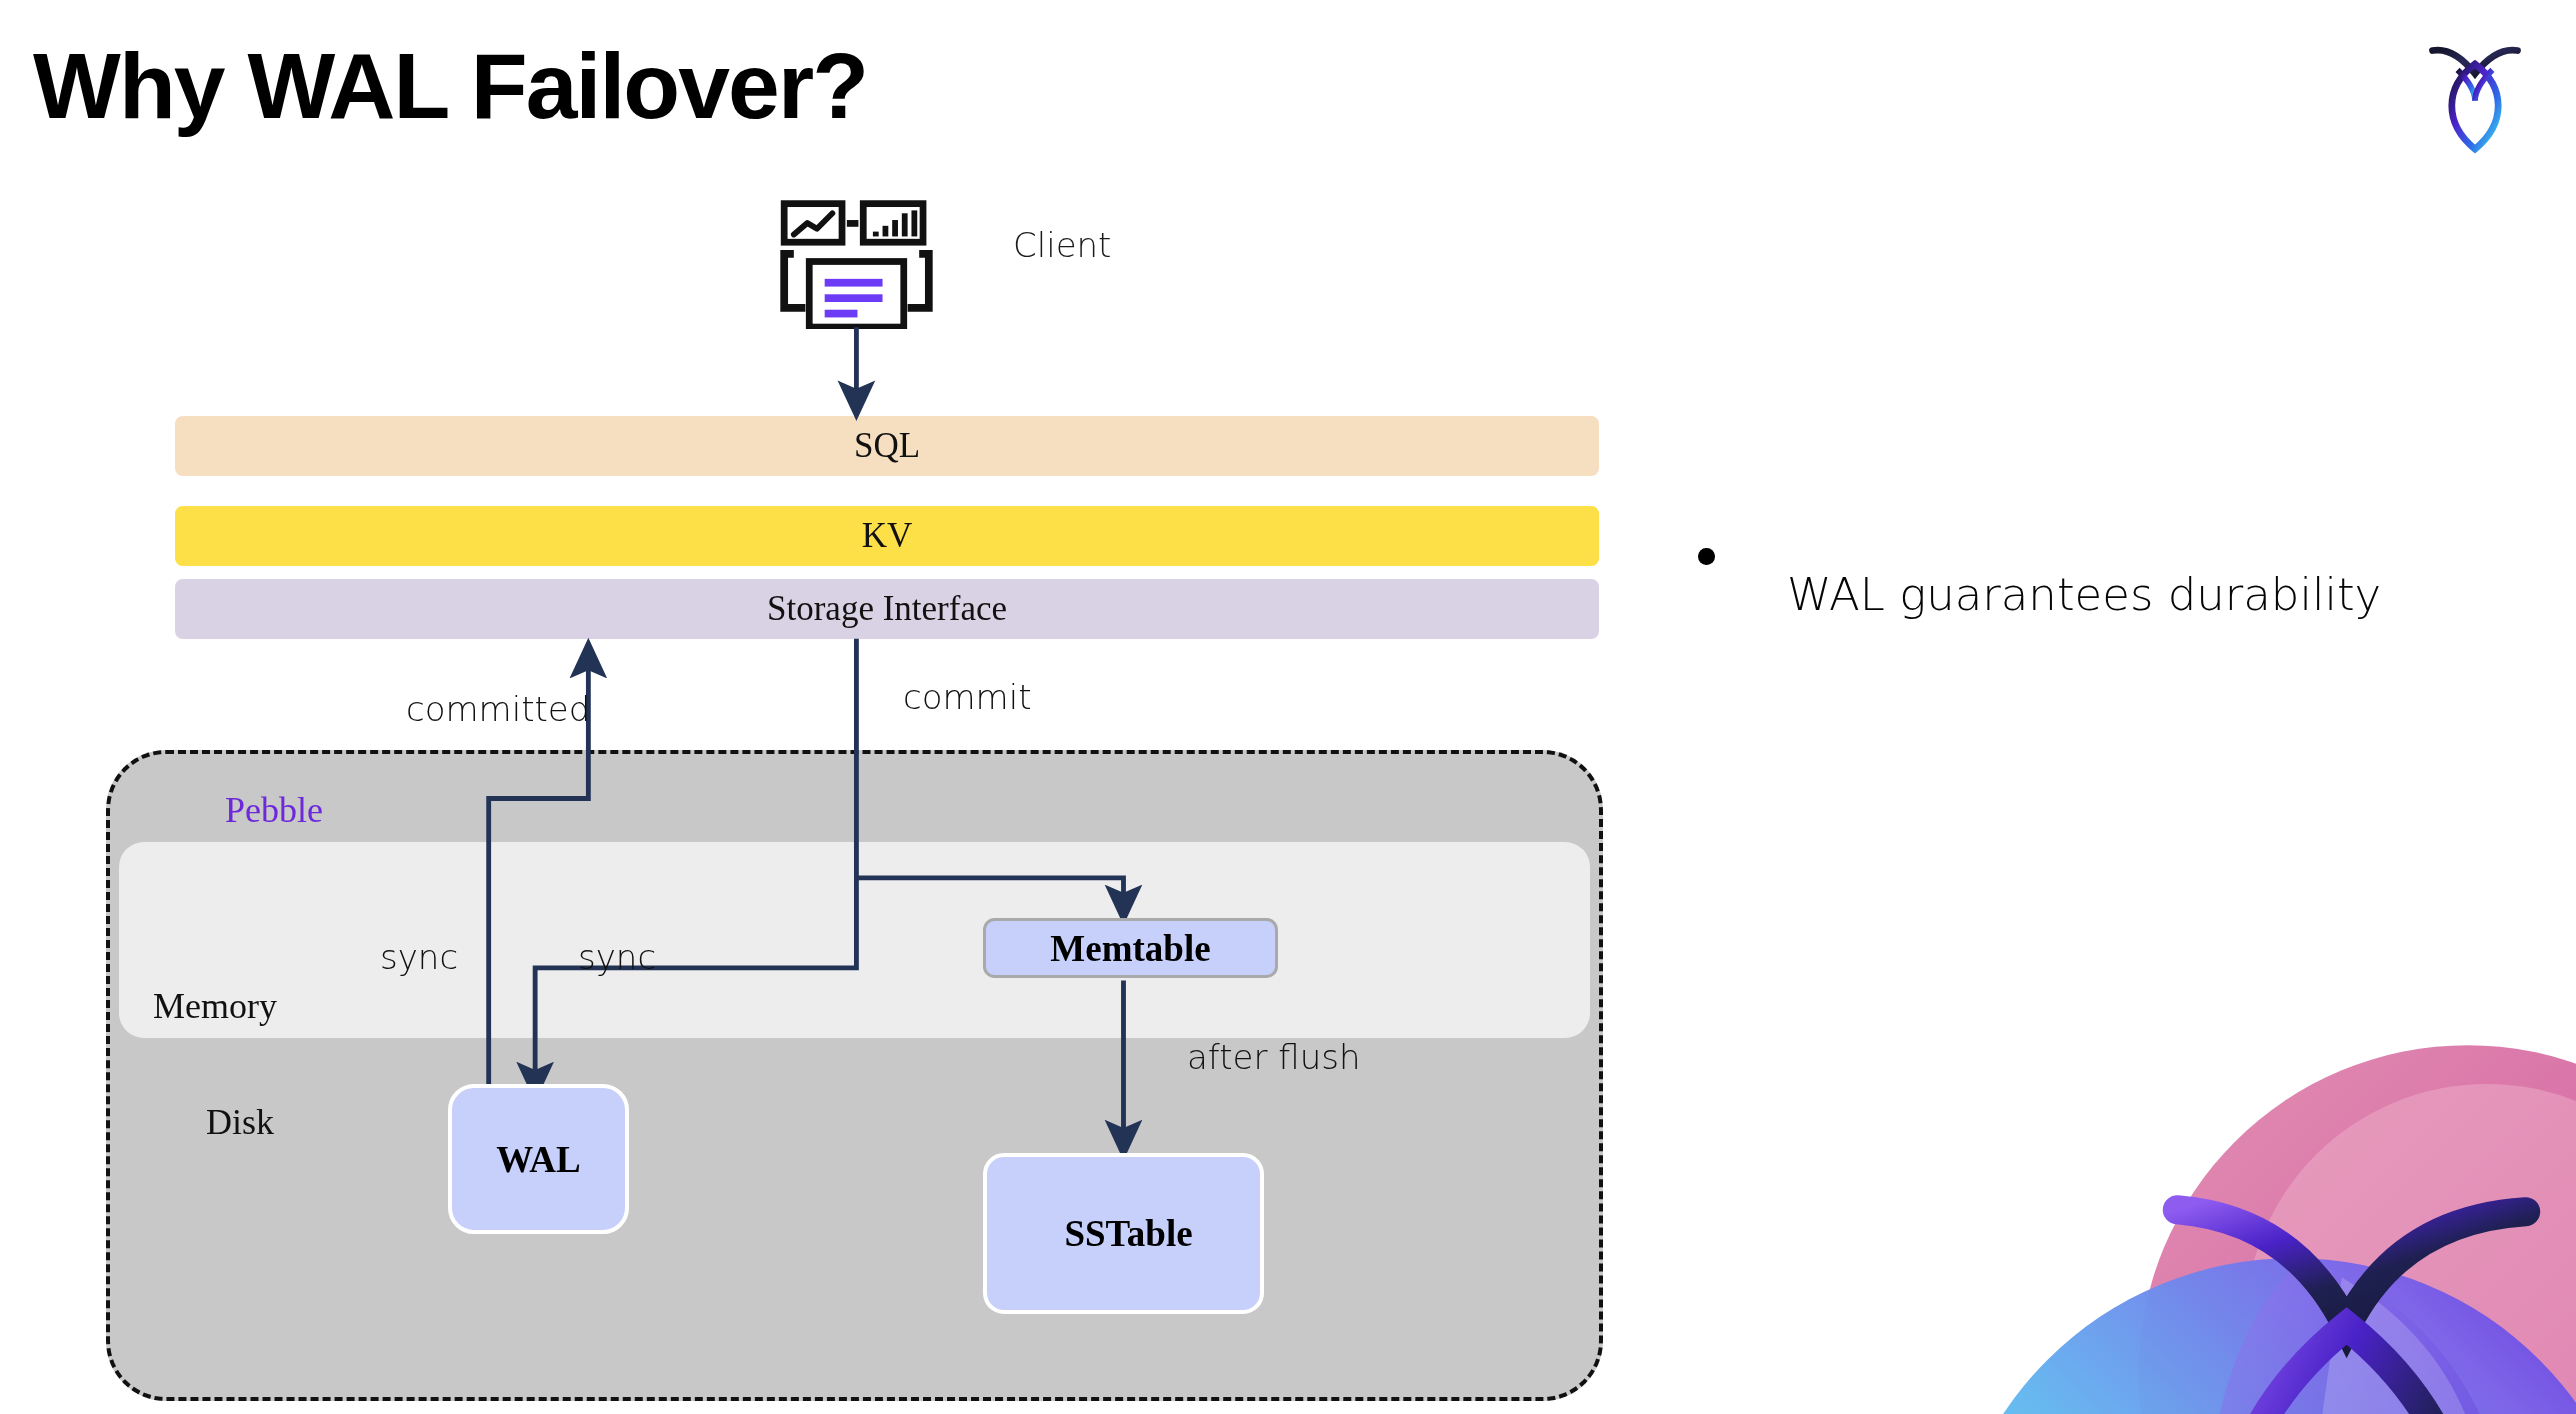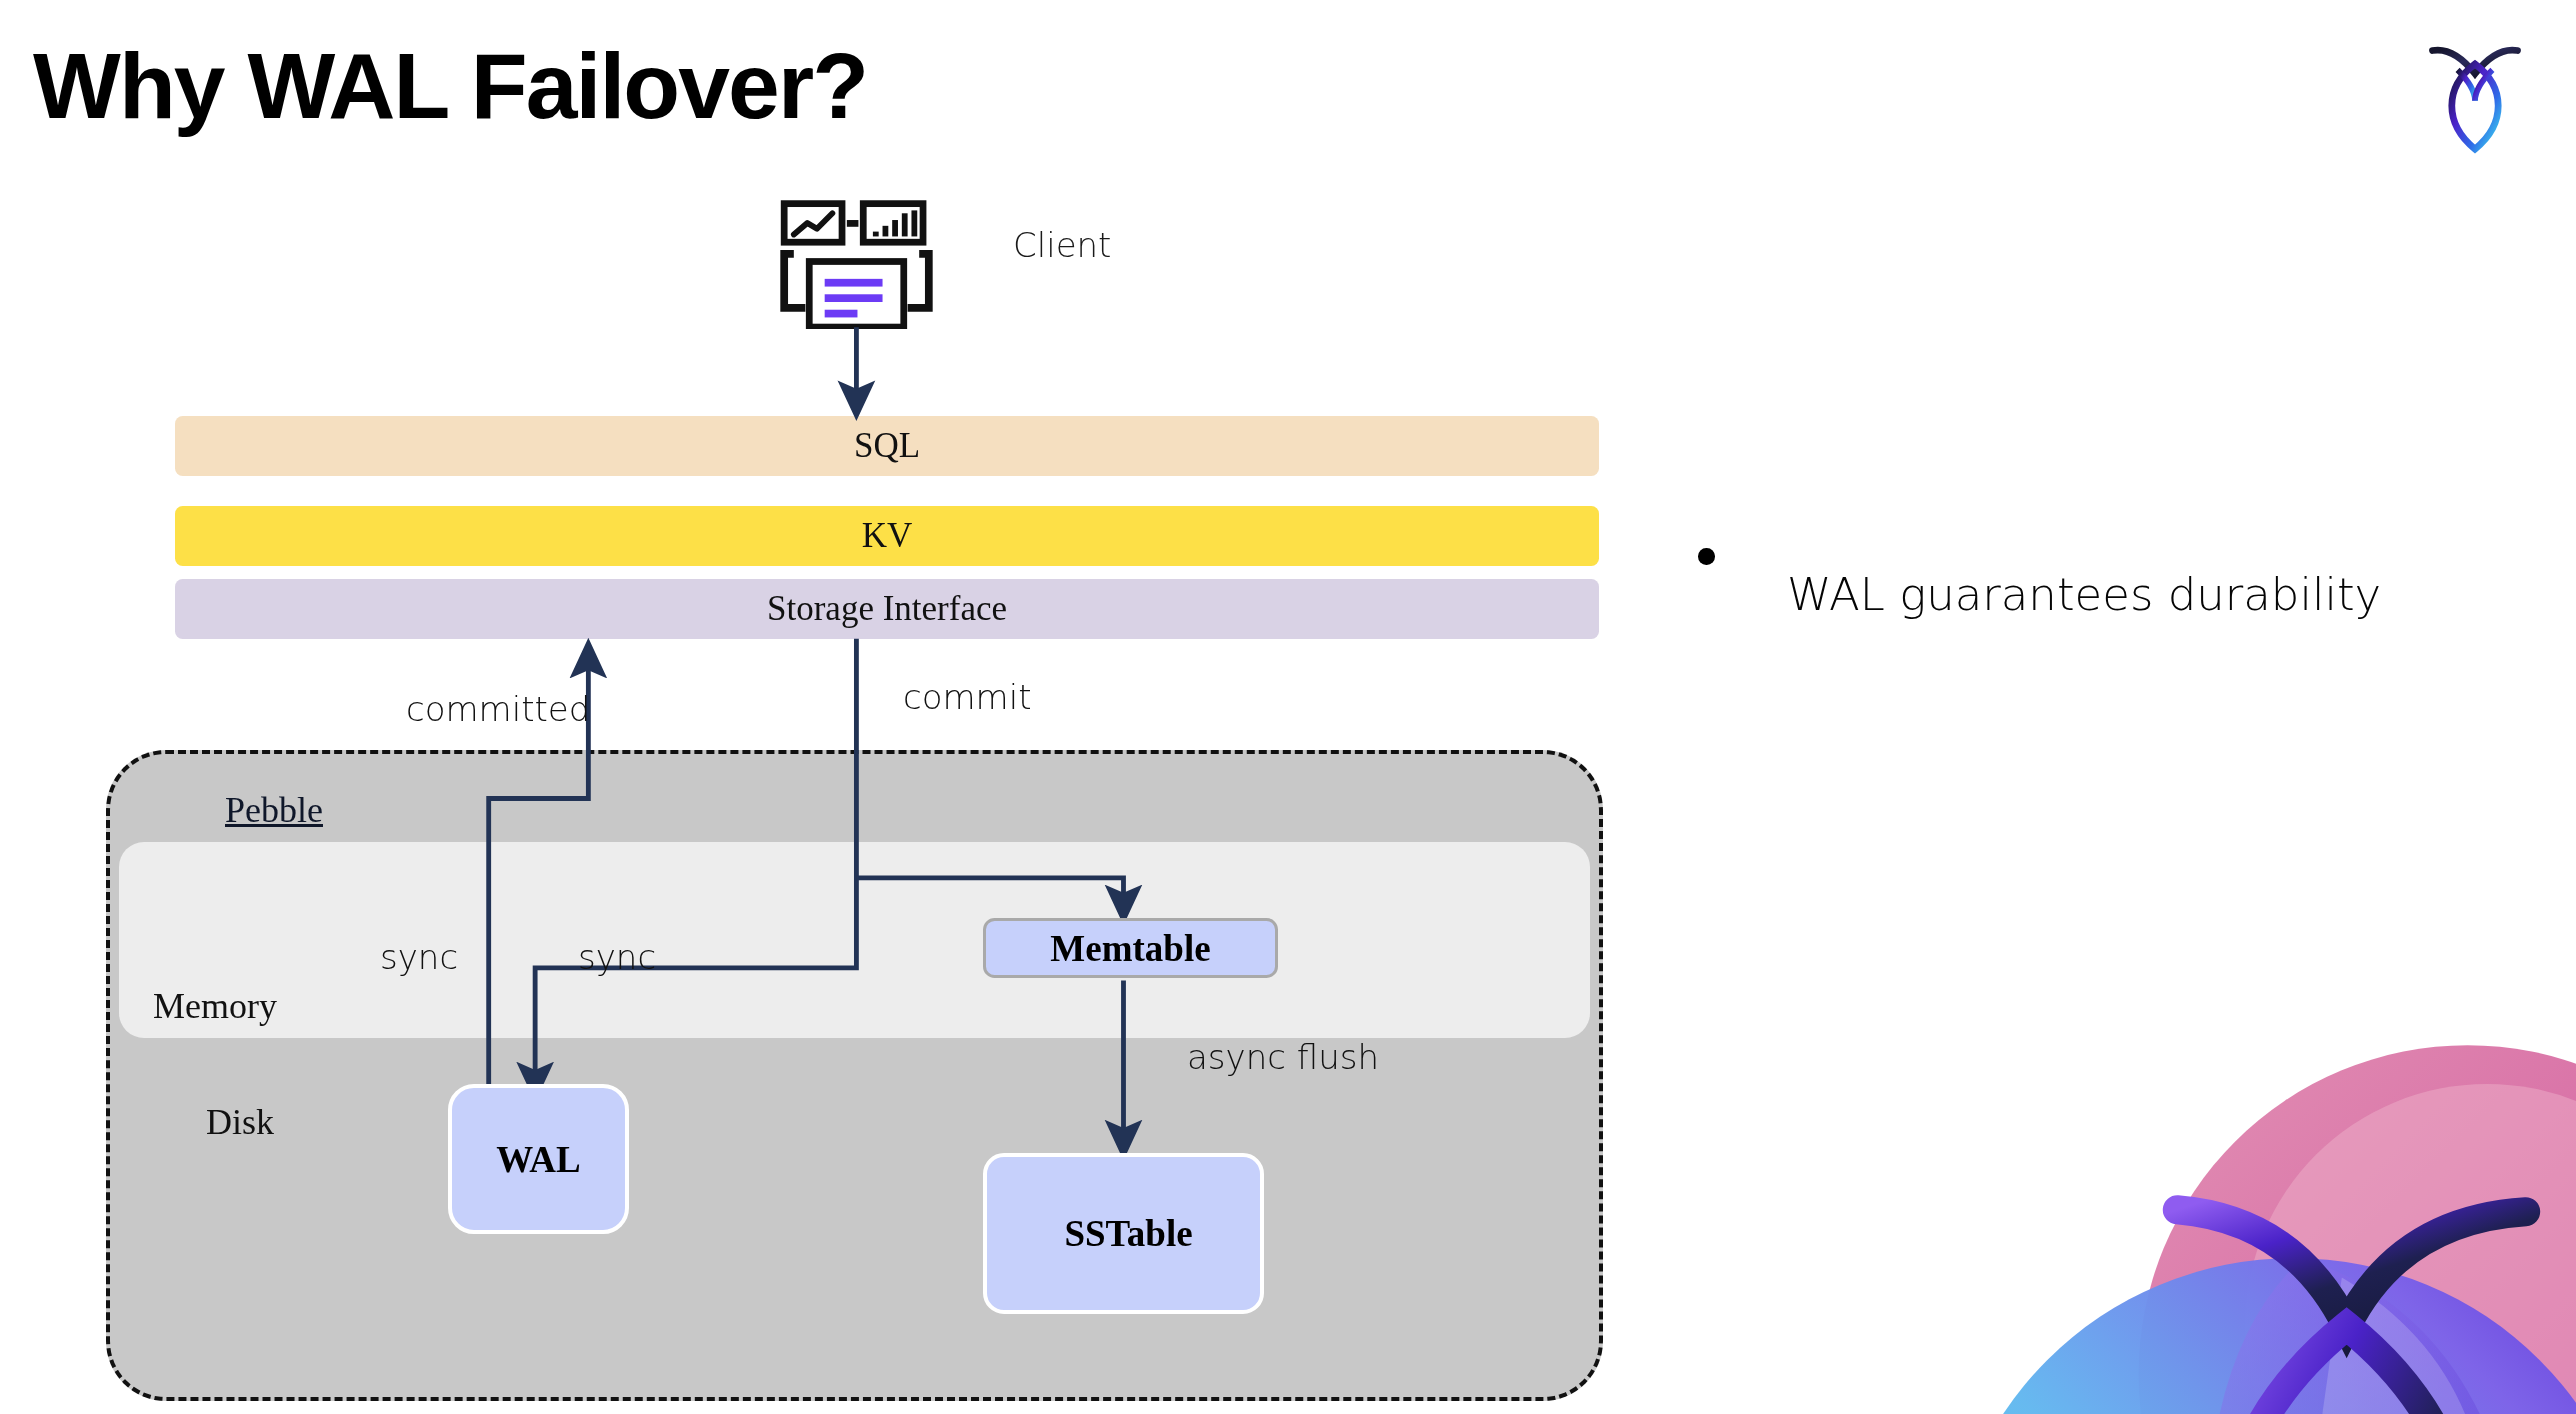--- a/index.html
+++ b/index.html
@@ -87,22 +87,21 @@
     border: 4.8px dashed #111111;
     border-radius: 60px;
     box-sizing: border-box;
   }
   #pebble-label {
     position: absolute;
     left: 225px;
     top: 789px;
     font-family: "Liberation Serif", serif;
     font-size: 36px;
-    color: #0f172a;
-    text-decoration: underline;
+    color: #6d28d9;
   }
   #memory-box {
     position: absolute;
     left: 119px;
     top: 842px;
     width: 1471px;
     height: 196px;
     background: #ededed;
     border-radius: 25px;
   }
@@ -319,21 +318,21 @@
   <span>WAL</span>
 </div>
 <div class="node-box" id="node-sstable">
   <span>SSTable</span>
 </div>
 
 <div class="edge-label" id="label-committed">committed</div>
 <div class="edge-label" id="label-commit">commit</div>
 <div class="edge-label" id="label-sync-left">sync</div>
 <div class="edge-label" id="label-sync-right">sync</div>
-<div class="edge-label" id="label-async-flush">async flush</div>
+<div class="edge-label" id="label-async-flush">after flush</div>
 
 <div id="bullet-list">
   <div class="bullet-row">
     <span class="bullet-dot"></span>
     <span class="bullet-text">WAL guarantees durability</span>
   </div>
 </div>
 
 <div id="decor-graphic">
   <svg viewBox="0 0 712 562" width="689" height="544">

